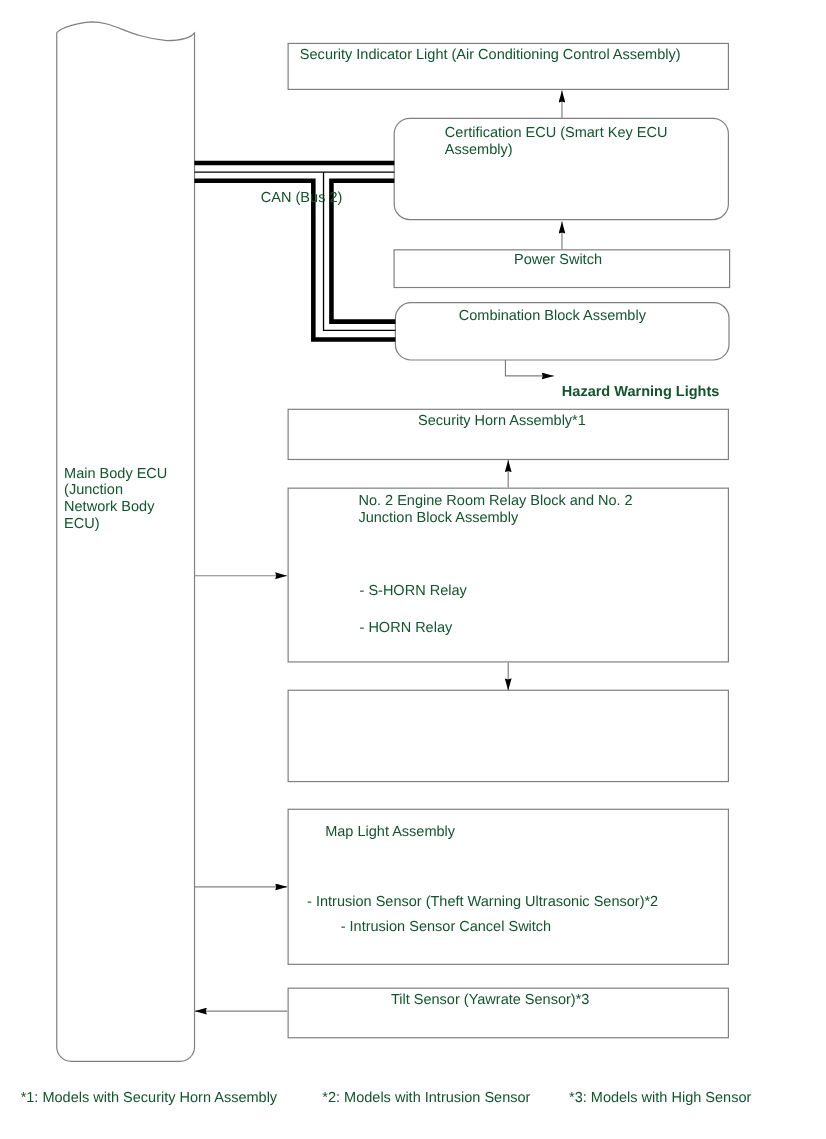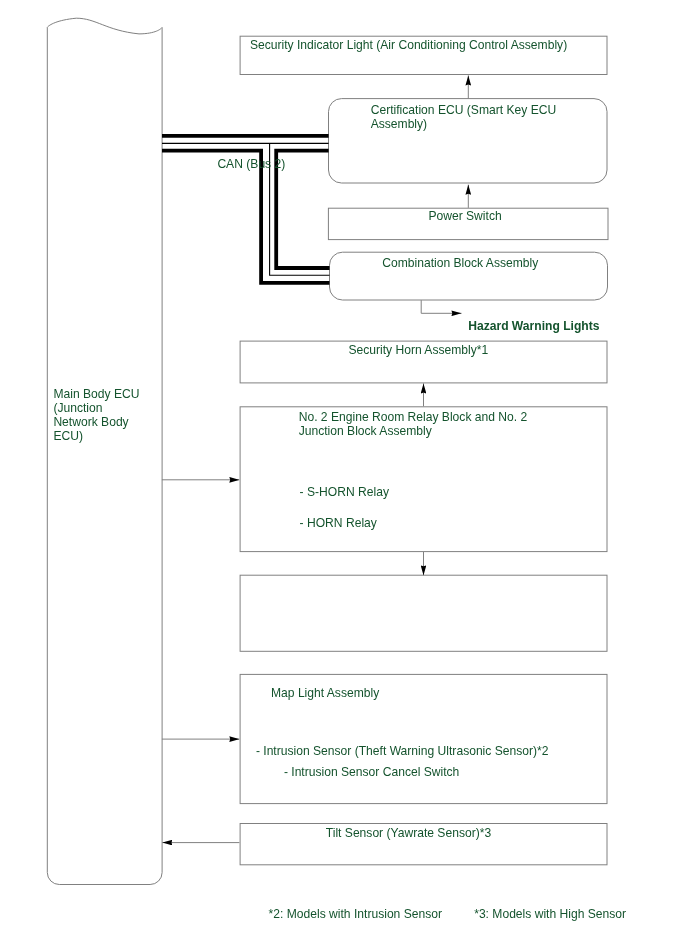--- a/index.html
+++ b/index.html
@@ -82,16 +82,17 @@
     <div>No. 2 Engine Room Relay Block and No. 2</div>
     <div>Junction Block Assembly</div>
   </div>
   <div class="lbl" style="left:299.6px;top:486.2px;">- S-HORN Relay</div>
   <div class="lbl" style="left:299.6px;top:516.6px;">- HORN Relay</div>
   <div class="lbl" style="left:271px;top:686.8px;">Map Light Assembly</div>
   <div class="lbl" style="left:255.9px;top:728.0px;margin-top:17px;">- Intrusion Sensor (Theft Warning Ultrasonic Sensor)*2</div>
   <div class="lbl" style="left:255.9px;top:766.2px;margin-left:28px;">- Intrusion Sensor Cancel Switch</div>
   <div class="lbl" style="left:325.8px;top:826.5px;">Tilt Sensor (Yawrate Sensor)*3</div>
 
+  <div class="lbl" style="left:17.2px;top:907.8px;">*1: Models with Security Horn Assembly</div>
   <div class="lbl" style="left:268.6px;top:907.8px;">*2: Models with Intrusion Sensor</div>
   <div class="lbl" style="left:474.2px;top:907.8px;">*3: Models with High Sensor</div>
 
 </div>
 
 </body></html>

